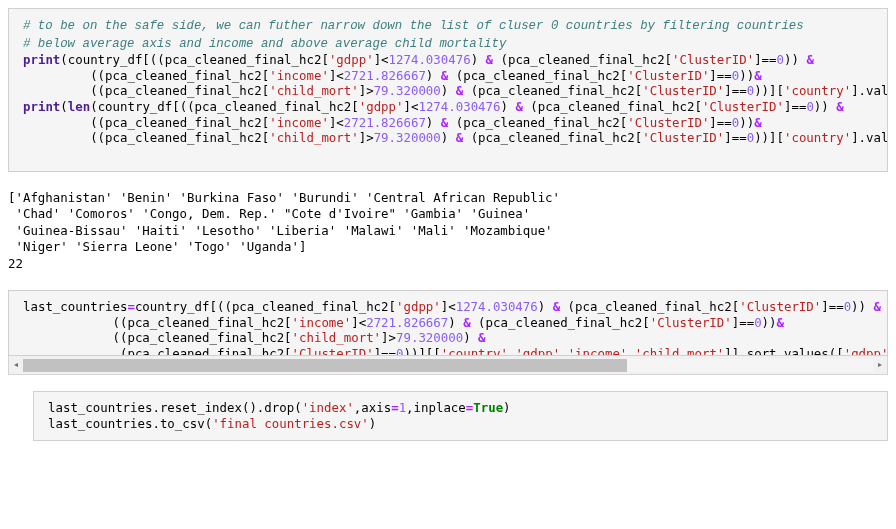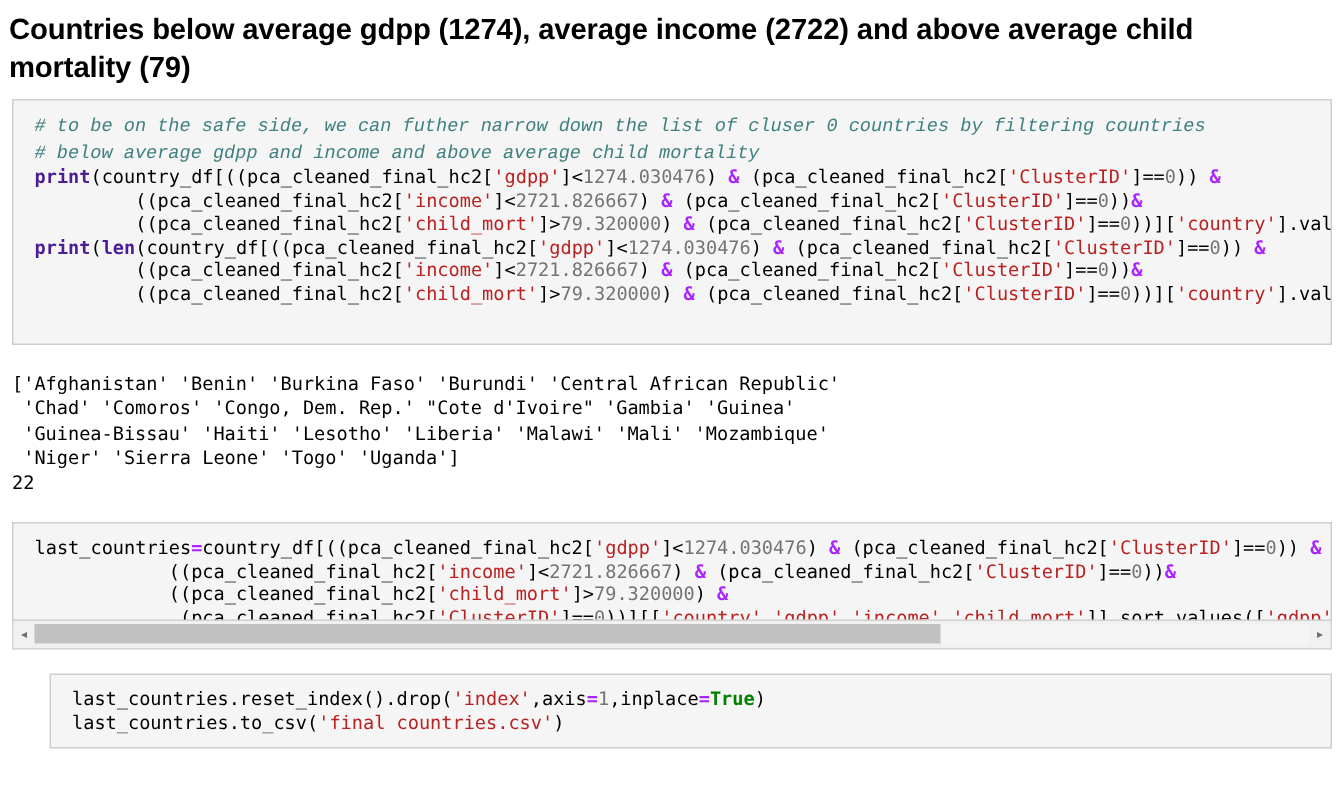--- a/index.html
+++ b/index.html
@@ -54,21 +54,21 @@
     line-height: 15.6px;
     color: #000000;
     white-space: pre;
     overflow: hidden;
     tab-size: 4;
   }
 
   
   .tk-com   { color: #408080; font-style: italic; font-family: Liberation Mono, monospace; }
   .tk-str   { color: #ba2121; text-align: center; }
-  .tk-num   { color: #737373; }
+  .tk-num   { color: #8b5cf6; }
   .tk-op    { color: #aa22ff; font-weight: bold; }
   .tk-bi    { color: #4c1d95; font-weight: bold; }
   .tk-kw    { color: #008000; font-weight: bold; }
   .tk-plain { color: #000000; }
 
   
   .output-area {
     padding: 6px 20px 4px 4px;
   }
   pre.output {
@@ -123,27 +123,26 @@
   .spacer-8 { height: 8px; }
   .spacer-12 { height: 12px; }
   .spacer-14 { height: 14px; }
   .spacer-16 { height: 16px; }
 </style>
 </head>
 <body>
 
 <div class="page">
 
-  <h1 class="nb-title">Countries below average gdpp (1274), average income (2722) and above average child mortality (79)</h1>
 
   <div class="spacer-8"></div>
 
   <div class="code-cell" style="height:164px;">
     <pre class="code"><span class="tk-com"># to be on the safe side, we can futher narrow down the list of cluser 0 countries by filtering countries</span>
-<span class="tk-com"># below average gdpp and income and above average child mortality</span>
+<span class="tk-com"># below average axis and income and above average child mortality</span>
 <span class="tk-bi">print</span><span class="tk-plain">(country_df[((pca_cleaned_final_hc2[</span><span class="tk-str">'gdpp'</span><span class="tk-plain">]&lt;</span><span class="tk-num">1274.030476</span><span class="tk-plain">) </span><span class="tk-op">&amp;</span><span class="tk-plain"> (pca_cleaned_final_hc2[</span><span class="tk-str">'ClusterID'</span><span class="tk-plain">]==</span><span class="tk-num">0</span><span class="tk-plain">)) </span><span class="tk-op">&amp;</span>
 <span class="tk-plain">         ((pca_cleaned_final_hc2[</span><span class="tk-str">'income'</span><span class="tk-plain">]&lt;</span><span class="tk-num">2721.826667</span><span class="tk-plain">) </span><span class="tk-op">&amp;</span><span class="tk-plain"> (pca_cleaned_final_hc2[</span><span class="tk-str">'ClusterID'</span><span class="tk-plain">]==</span><span class="tk-num">0</span><span class="tk-plain">))</span><span class="tk-op">&amp;</span>
 <span class="tk-plain">         ((pca_cleaned_final_hc2[</span><span class="tk-str">'child_mort'</span><span class="tk-plain">]&gt;</span><span class="tk-num">79.320000</span><span class="tk-plain">) </span><span class="tk-op">&amp;</span><span class="tk-plain"> (pca_cleaned_final_hc2[</span><span class="tk-str">'ClusterID'</span><span class="tk-plain">]==</span><span class="tk-num">0</span><span class="tk-plain">))][</span><span class="tk-str">'country'</span><span class="tk-plain">].values</span>
 <span class="tk-bi">print</span><span class="tk-plain">(</span><span class="tk-bi">len</span><span class="tk-plain">(country_df[((pca_cleaned_final_hc2[</span><span class="tk-str">'gdpp'</span><span class="tk-plain">]&lt;</span><span class="tk-num">1274.030476</span><span class="tk-plain">) </span><span class="tk-op">&amp;</span><span class="tk-plain"> (pca_cleaned_final_hc2[</span><span class="tk-str">'ClusterID'</span><span class="tk-plain">]==</span><span class="tk-num">0</span><span class="tk-plain">)) </span><span class="tk-op">&amp;</span>
 <span class="tk-plain">         ((pca_cleaned_final_hc2[</span><span class="tk-str">'income'</span><span class="tk-plain">]&lt;</span><span class="tk-num">2721.826667</span><span class="tk-plain">) </span><span class="tk-op">&amp;</span><span class="tk-plain"> (pca_cleaned_final_hc2[</span><span class="tk-str">'ClusterID'</span><span class="tk-plain">]==</span><span class="tk-num">0</span><span class="tk-plain">))</span><span class="tk-op">&amp;</span>
 <span class="tk-plain">         ((pca_cleaned_final_hc2[</span><span class="tk-str">'child_mort'</span><span class="tk-plain">]&gt;</span><span class="tk-num">79.320000</span><span class="tk-plain">) </span><span class="tk-op">&amp;</span><span class="tk-plain"> (pca_cleaned_final_hc2[</span><span class="tk-str">'ClusterID'</span><span class="tk-plain">]==</span><span class="tk-num">0</span><span class="tk-plain">))][</span><span class="tk-str">'country'</span><span class="tk-plain">].values</span></pre>
   </div>
 
   <div class="spacer-12"></div>
 

